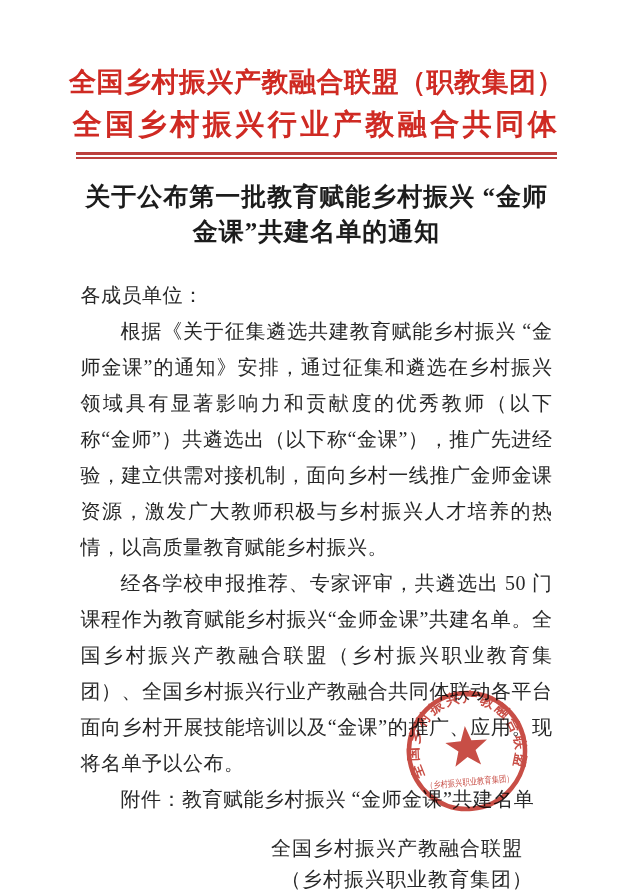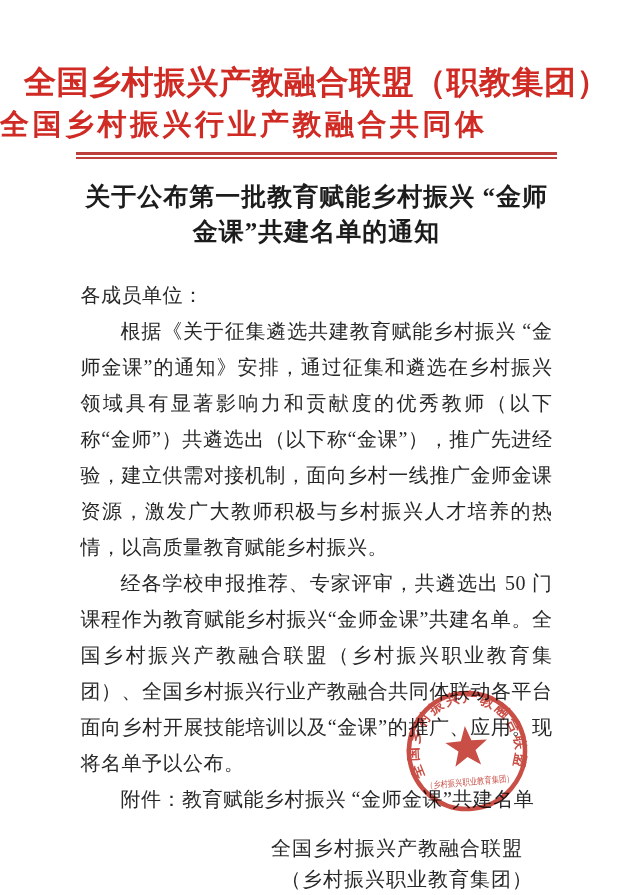--- a/index.html
+++ b/index.html
@@ -12,27 +12,27 @@
     font-family: "Liberation Serif", "DejaVu Serif", serif;
     color: #282828;
     box-sizing: border-box;
     padding-top: 62px;
   }
   
   .org-line1 {
     text-align: center;
     color: #cf2a23;
     font-weight: bold;
-    font-size: 32px;
+    font-size: 27px;
     line-height: 40px;
     letter-spacing: 0.5px;
     white-space: nowrap;
   }
   .org-line2 {
-    text-align: left;
+    text-align: center;
     color: #cf2a23;
     font-weight: bold;
     font-size: 29px;
     line-height: 44px;
     letter-spacing: 3.5px;
     white-space: nowrap;
   }
   .double-rule {
     height: 2px;
     border-top: 3px solid #bc3f3c;

